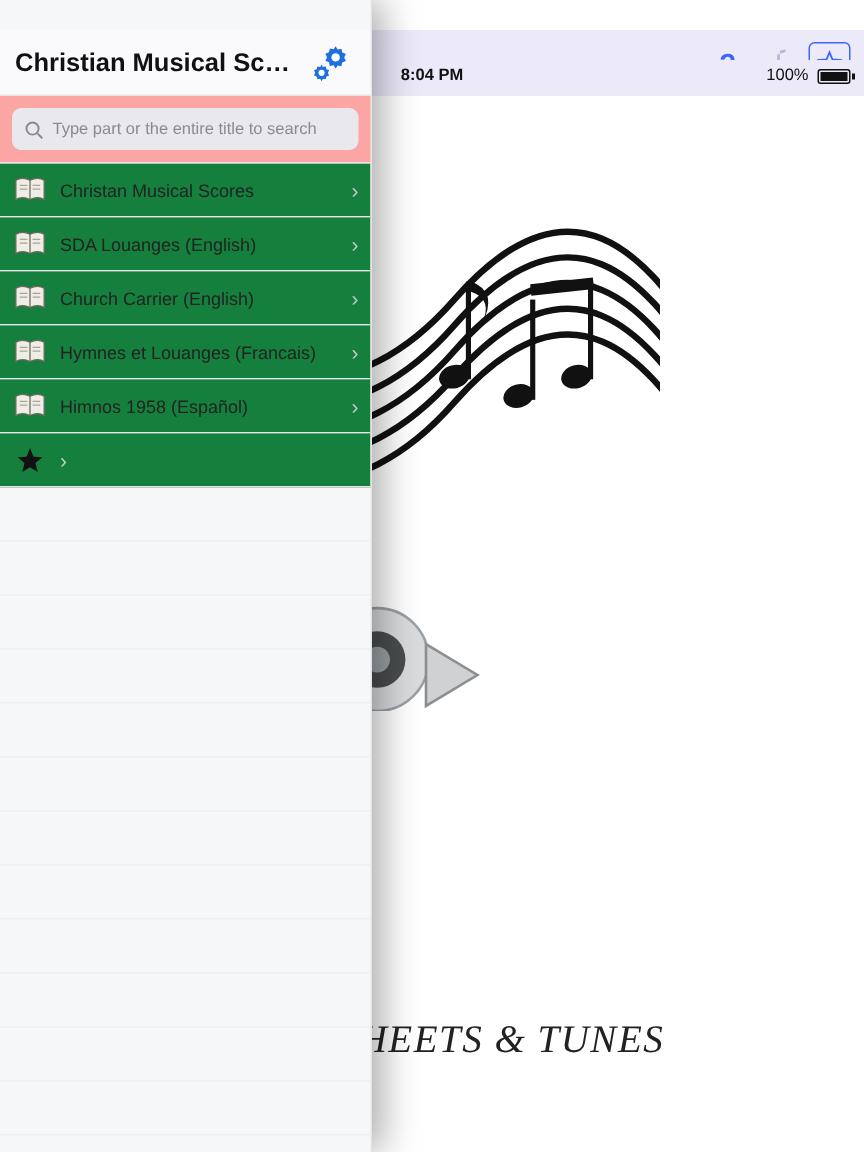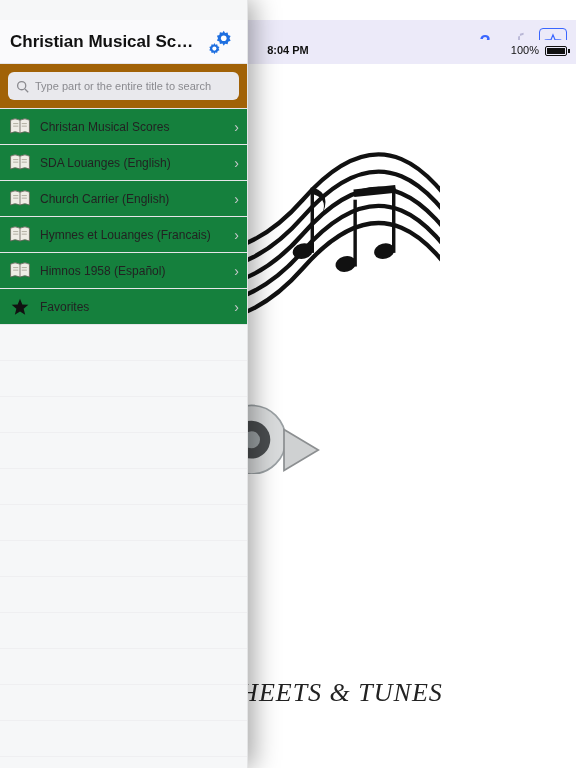--- a/index.html
+++ b/index.html
@@ -30,21 +30,21 @@
 .main-content { position: relative; height: calc(100% - 44px); overflow: hidden; background: #fff; }
 .hero-text { position: absolute; bottom: 60px; left: 0; right: 0; text-align: center; font-family: Georgia, "Times New Roman", serif; font-size: 26px; letter-spacing: 1px; color: #222; font-style: italic;}
 .music-staff { position: absolute; top: 50px; left: -40px; right: -10px; height: 360px; }
 
 
 .sidebar { position: absolute; top: 0; left: 0; width: 248px; height: 768px; background: #f6f7f8; border-right: 1px solid rgba(0,0,0,.07); box-shadow: 6px 0 24px rgba(0,0,0,.35); z-index: 4; display: flex; flex-direction: column; }
 .side-nav { height: 44px; display: flex; align-items: center; justify-content: space-between; padding: 0 10px 0 10px; border-bottom: 1px solid #e6e6e9; background: #fafafc; margin-top:20px;}
 .side-title { font-size: 17px; font-weight: 700; color: #111; white-space: nowrap; overflow: hidden; text-overflow: ellipsis; max-width: 188px; }
 .gears-btn { width: 34px; height: 34px; display: flex; align-items: center; justify-content: center; background: transparent; border: none; }
 
-.search-wrap { padding: 8px 8px; background: #a16207; border-bottom: 1px solid #e6e6e9; }
+.search-wrap { padding: 8px 8px; background: #fca5a5; border-bottom: 1px solid #e6e6e9; }
 .search-pill { background: #e9e9ed; border-radius: 6px; height: 28px; display: flex; align-items: center; padding: 0 8px; color: #8a8a8f; font-size: 11px; gap: 6px; }
 .search-pill svg { flex-shrink: 0; }
 
 .list { flex: 1; overflow-y: auto; }
 .row { height: 36px; display: flex; align-items: center; padding: 0 8px 0 8px; border-bottom: 1px solid #e6e6e9; background: #15803d; }
 .row:nth-child(n+7){ background:#f6f7f8;}
 .row-icon { width: 24px; height: 24px; display: flex; align-items: center; justify-content: center; margin-right: 8px; }
 .row-label { flex: 1; font-size: 12px; color: #222; }
 .chevron { color: #c8c8cc; font-size: 14px; }
 .book-svg { width: 24px; height: 24px; }
@@ -264,21 +264,20 @@
       </div>
       <span class="row-label">Himnos 1958 (Español)</span>
       <span class="chevron">›</span>
     </div>
     <div class="row">
       <div class="row-icon">
         <svg class="star-svg" viewBox="0 0 24 24">
               <path d="M12 2 L14.8 8.9 L22 9.3 L16.4 14 L18.2 21.2 L12 17.3 L5.8 21.2 L7.6 14 L2 9.3 L9.2 8.9 Z" fill="#111"></path>
             </svg>
       </div>
-      <span class="row-label">Favorites</span>
       <span class="chevron">›</span>
     </div>
     <div class="blank-row"></div>
     <div class="blank-row"></div>
     <div class="blank-row"></div>
     <div class="blank-row"></div>
     <div class="blank-row"></div>
     <div class="blank-row"></div>
     <div class="blank-row"></div>
     <div class="blank-row"></div>

